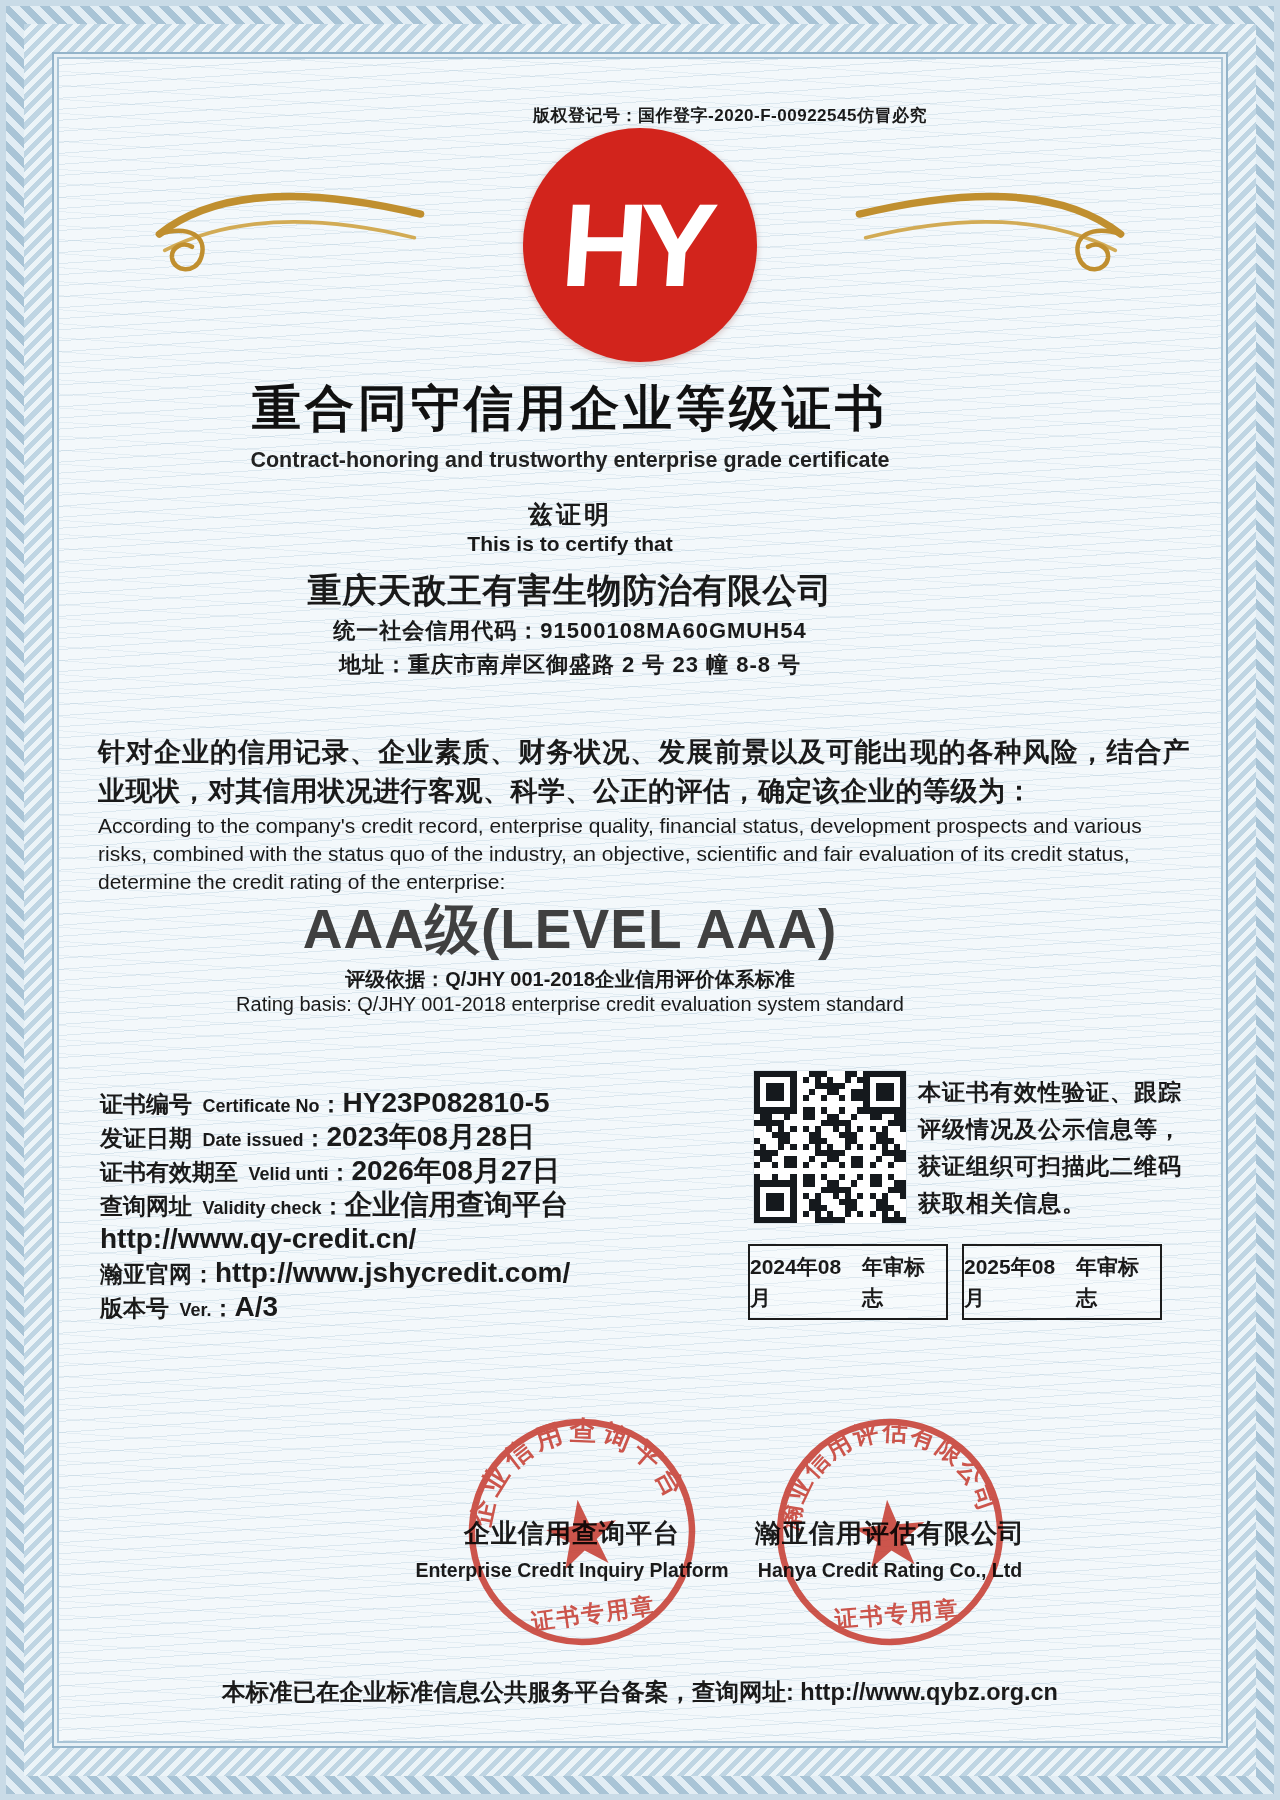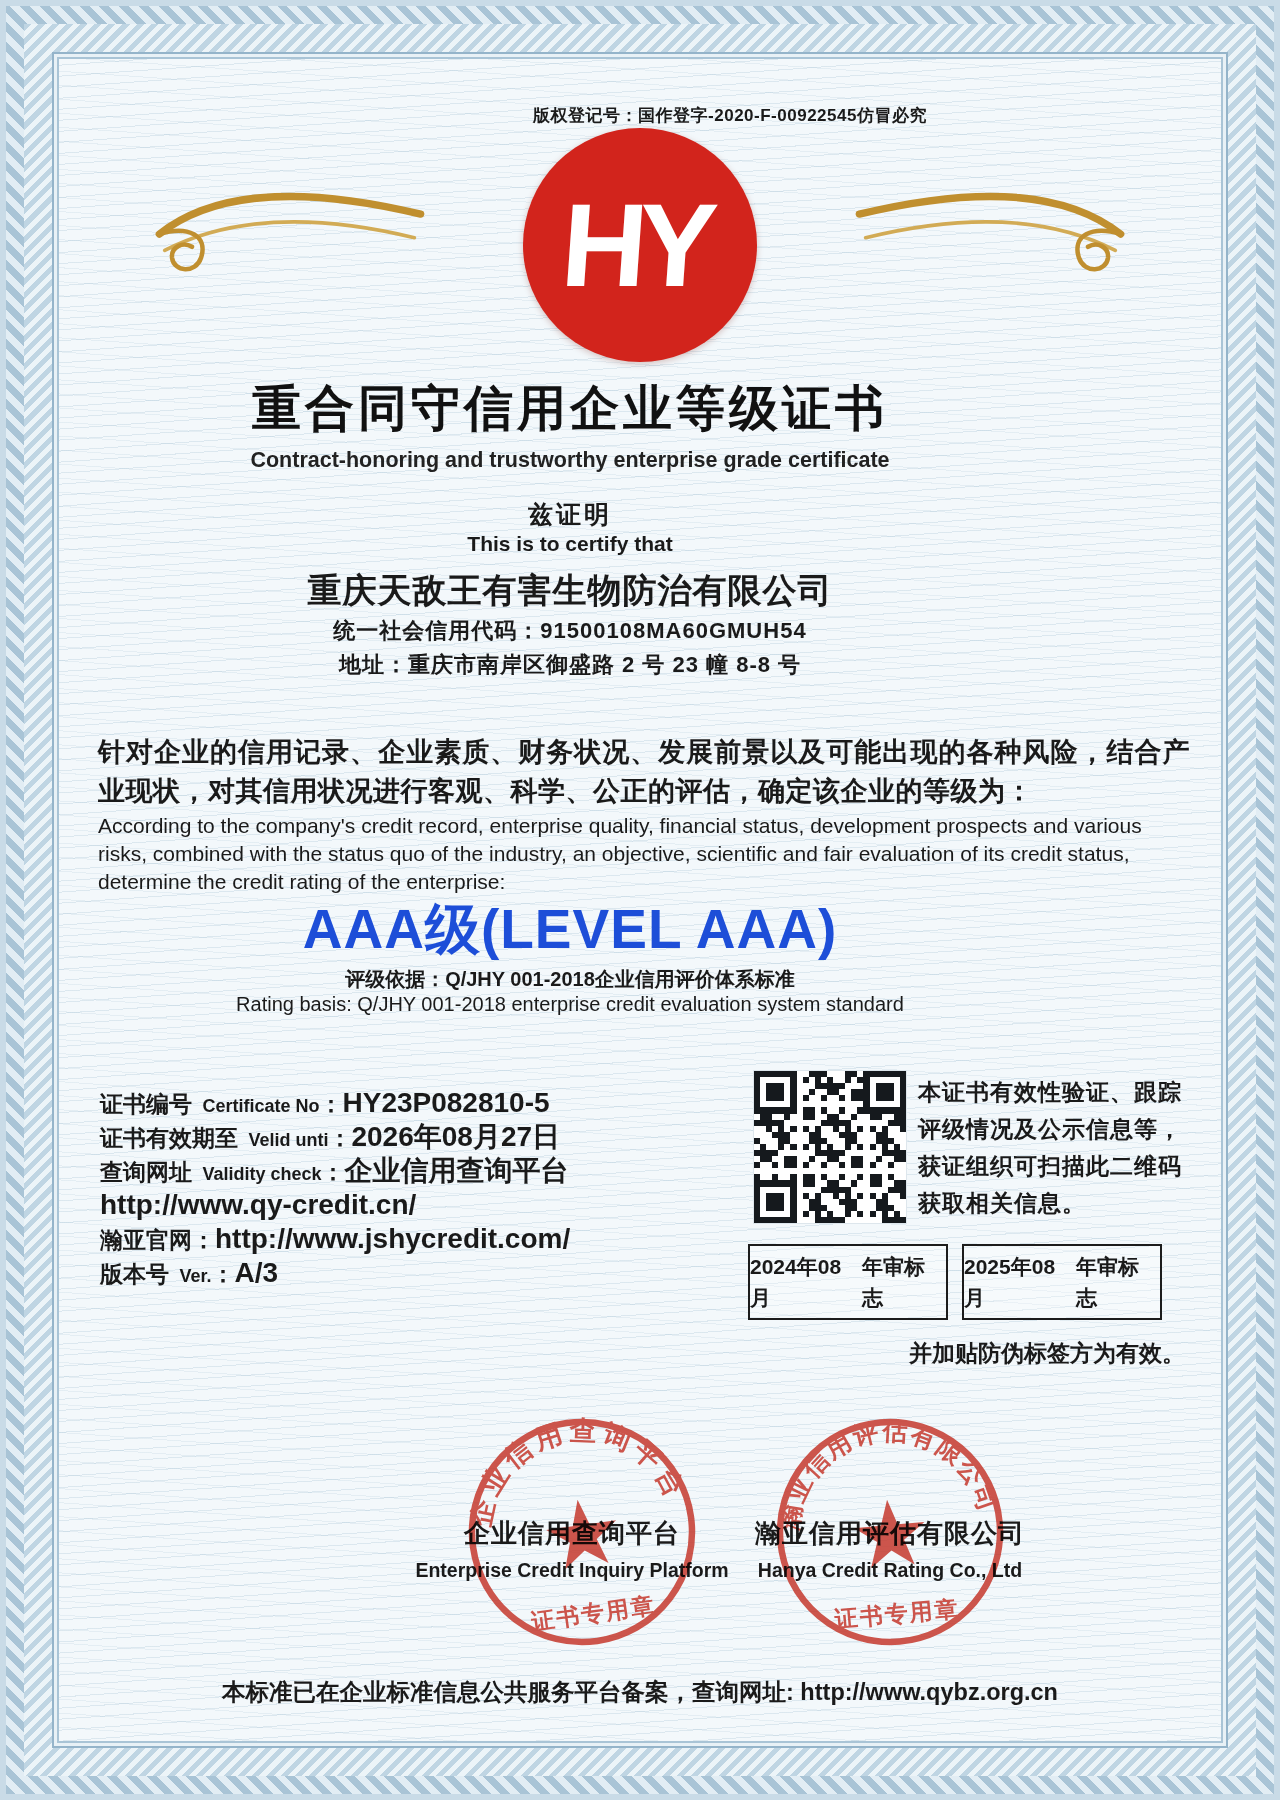--- a/index.html
+++ b/index.html
@@ -43,21 +43,21 @@
   .certify-cn { top:498px; font-size:25px; font-weight:700; letter-spacing:3px; }
   .certify-en { top:532px; font-size:21px; font-weight:600; }
   .company    { top:568px; font-size:34px; font-weight:900; letter-spacing:1px; }
   .code-line  { top:616px; font-size:22px; font-weight:700; letter-spacing:1px; }
   .addr-line  { top:650px; font-size:22px; font-weight:700; letter-spacing:1px;text-align:center; }
 
   .body-cn { top:733px; left:98px; width:1092px; font-size:27px; font-weight:600;
              line-height:39px; text-align:justify; letter-spacing:.5px; }
   .body-en { top:812px; left:98px; width:1092px; font-size:21px; font-weight:500; line-height:28px; }
 
-  .rating   { top:893px; font-size:55px; font-weight:900; color:#1d4ed8; letter-spacing:1px; }
+  .rating   { top:893px; font-size:55px; font-weight:900; color:#404040; letter-spacing:1px; }
   .basis-cn { top:966px; font-size:20px; font-weight:700; }
   .basis-en { top:993px; font-size:20px; font-weight:500; }
 
   .details { top:1086px; left:100px; width:560px; }
   .detail-line { display:block; height:34px; line-height:34px; white-space:nowrap; }
   .d-cn  { font-size:23px; font-weight:700; }
   .d-en  { font-size:18px; font-weight:600; margin-left:6px; }
   .d-val { font-size:28px; font-weight:700; }
 
   .qr { top:1070px; left:753px; width:154px; height:154px; background:#ffffff;
@@ -133,20 +133,24 @@
     <p class="body-en">According to the company's credit record, enterprise quality, financial status, development prospects and various risks, combined with the status quo of the industry, an objective, scientific and fair evaluation of its credit status, determine the credit rating of the enterprise:</p>
 
     <div class="rating cx">AAA级(LEVEL AAA)</div>
     <div class="basis-cn cx">评级依据：Q/JHY 001-2018企业信用评价体系标准</div>
     <div class="basis-en cx">Rating basis: Q/JHY 001-2018 enterprise credit evaluation system standard</div>
 
     <div class="details">
       <div class="detail-line">
         <span class="d-cn">证书编号</span>
         <span class="d-en">Certificate No</span><span class="d-cn">：</span><span class="d-val">HY23P082810-5</span>
+      </div>
+      <div class="detail-line">
+        <span class="d-cn">发证日期</span>
+        <span class="d-en">Date issued</span><span class="d-cn">：</span><span class="d-val">2023年08月28日</span>
       </div>
       <div class="detail-line">
         <span class="d-cn">证书有效期至</span>
         <span class="d-en">Velid unti</span><span class="d-cn">：</span><span class="d-val">2026年08月27日</span>
       </div>
       <div class="detail-line">
         <span class="d-cn">查询网址</span>
         <span class="d-en">Validity check</span><span class="d-cn">：</span><span class="d-val">企业信用查询平台</span>
       </div>
       <div class="detail-line d-val">http://www.qy-credit.cn/</div>
@@ -380,21 +384,20 @@
     <div class="annual-box b1">
       <div>2024年08月</div>
       <div>年审标志</div>
     </div>
     <div class="annual-box b2">
       <div>2025年08月</div>
       <div>年审标志</div>
     </div>
 
     <div class="supervision">
-      <div>并加贴防伪标签方为有效。</div>
     </div>
 
     <div class="org org-left">
       <div class="org-cn">企业信用查询平台</div>
       <div class="org-en">Enterprise Credit Inquiry Platform</div>
     </div>
     <div class="org org-right">
       <div class="org-cn">瀚亚信用评估有限公司</div>
       <div class="org-en">Hanya Credit Rating Co., Ltd</div>
     </div>

